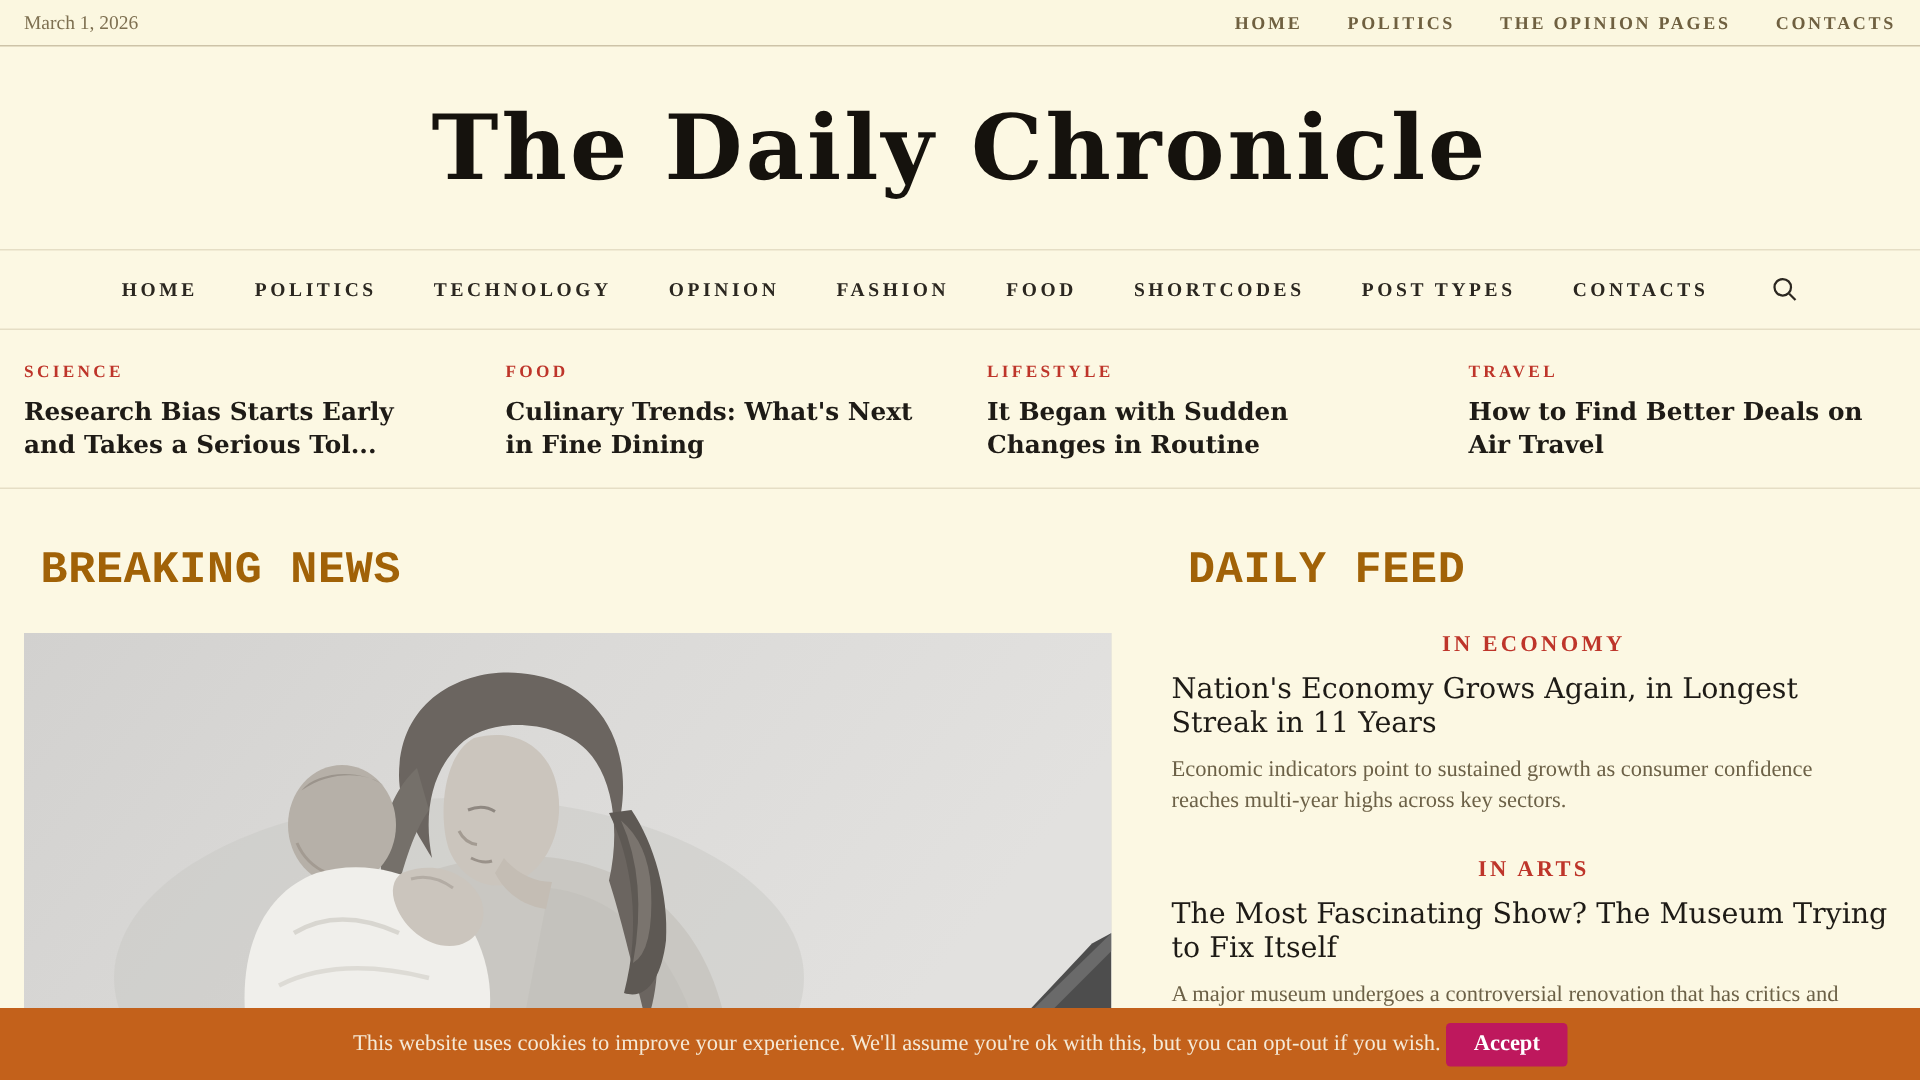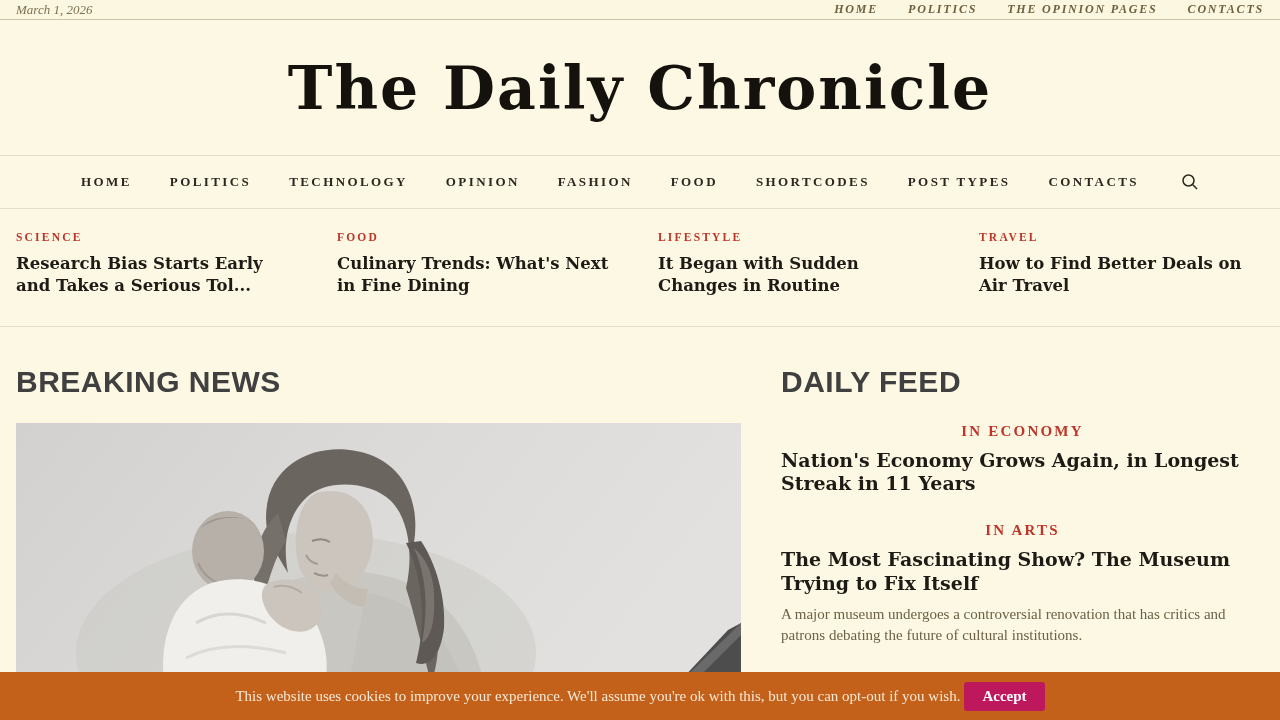--- a/index.html
+++ b/index.html
@@ -6,26 +6,25 @@
   html,body { width:1280px; height:720px; }
   body {
     background:#FCF8E3;
     font-family:"Liberation Serif", serif;
     overflow:hidden;
     position:relative;
   }
 
   
   .topbar {
-    height:20px;
+    height:31px;
     display:flex; align-items:center; justify-content:space-between;
     padding:0 16px;
     border-bottom:1px solid #CDC3A8;
     background:#FBF7E0;
-    font-style:italic;
   }
   .topbar-date { font-size:13px; color:#7E7051; }
   .topbar-menu { display:flex; gap:30px; }
   .topbar-menu a {
     font-size:12px; font-weight:700; letter-spacing:1.8px;
     color:#6F6040; text-decoration:none; cursor:pointer;
     font-family:"Liberation Serif", serif;
   }
 
   
@@ -56,21 +55,21 @@
     font-size:13px; font-weight:700; letter-spacing:2.4px;
     color:#2B2720; text-decoration:none; cursor:pointer;
   }
   .nav-search { width:18px; height:18px; cursor:pointer; margin-left:4px; }
 
   
   .featured {
     display:grid;
     grid-template-columns:repeat(4, 1fr);
     column-gap:36px;
-    padding:22px 16px 28px;
+    padding:22px 16px 16px;
     border-bottom:1px solid #E5DEC5;
   }
   .cat-label {
     font-size:11.5px; font-weight:700; letter-spacing:2.2px;
     color:#BE352A; cursor:pointer;
     font-family:"Liberation Serif", serif;
   }
   .featured-title {
     margin-top:10px;
     font-family:"DejaVu Serif", serif;
@@ -79,39 +78,40 @@
   }
 
   
   .main {
     display:flex;
     padding:38px 16px 0;
   }
   .col-left { width:725px; flex:none; }
   .col-right { margin-left:40px; flex:1; }
   .section-heading {
-    font-family:Liberation Sans, sans-serif;
+    font-family:Liberation Mono, monospace;
     font-size:30px; font-weight:700; letter-spacing:0.5px;
-    color:#404040;
+    color:#a16207;
     margin-bottom:24px;
+    margin-left:11px;
   }
   .hero-image {
     width:725px; height:275px;
     overflow:hidden;
     cursor:pointer;
     background:#D8D7D5;
   }
   .hero-image svg { display:block; }
 
   .feed-article { margin-bottom:26px; }
   .feed-article .cat-label { font-size:15px;text-align:center; }
   .feed-title {
     margin-top:9px;
     font-family:"DejaVu Serif", serif;
-    font-size:19px; font-weight:700;
+    font-size:19px; font-weight:400;
     color:#1E1B16; cursor:pointer;
     line-height:1.25;
   }
   .feed-excerpt {
     margin-top:8px;
     font-size:15px; line-height:1.42;
     color:#6C6147;
     max-width:460px;
   }
 
@@ -236,20 +236,21 @@
       </svg>
     </div>
   </div>
 
   <div class="col-right">
     <h2 class="section-heading">DAILY FEED</h2>
 
     <div class="feed-article">
       <div class="cat-label">IN ECONOMY</div>
       <div class="feed-title">Nation's Economy Grows Again, in Longest Streak in 11 Years</div>
+      <div class="feed-excerpt">Economic indicators point to sustained growth as consumer confidence reaches multi-year highs across key sectors.</div>
     </div>
 
     <div class="feed-article">
       <div class="cat-label">IN ARTS</div>
       <div class="feed-title">The Most Fascinating Show? The Museum Trying to Fix Itself</div>
       <div class="feed-excerpt">A major museum undergoes a controversial renovation that has critics and patrons debating the future of cultural institutions.</div>
     </div>
   </div>
 </div>
 

